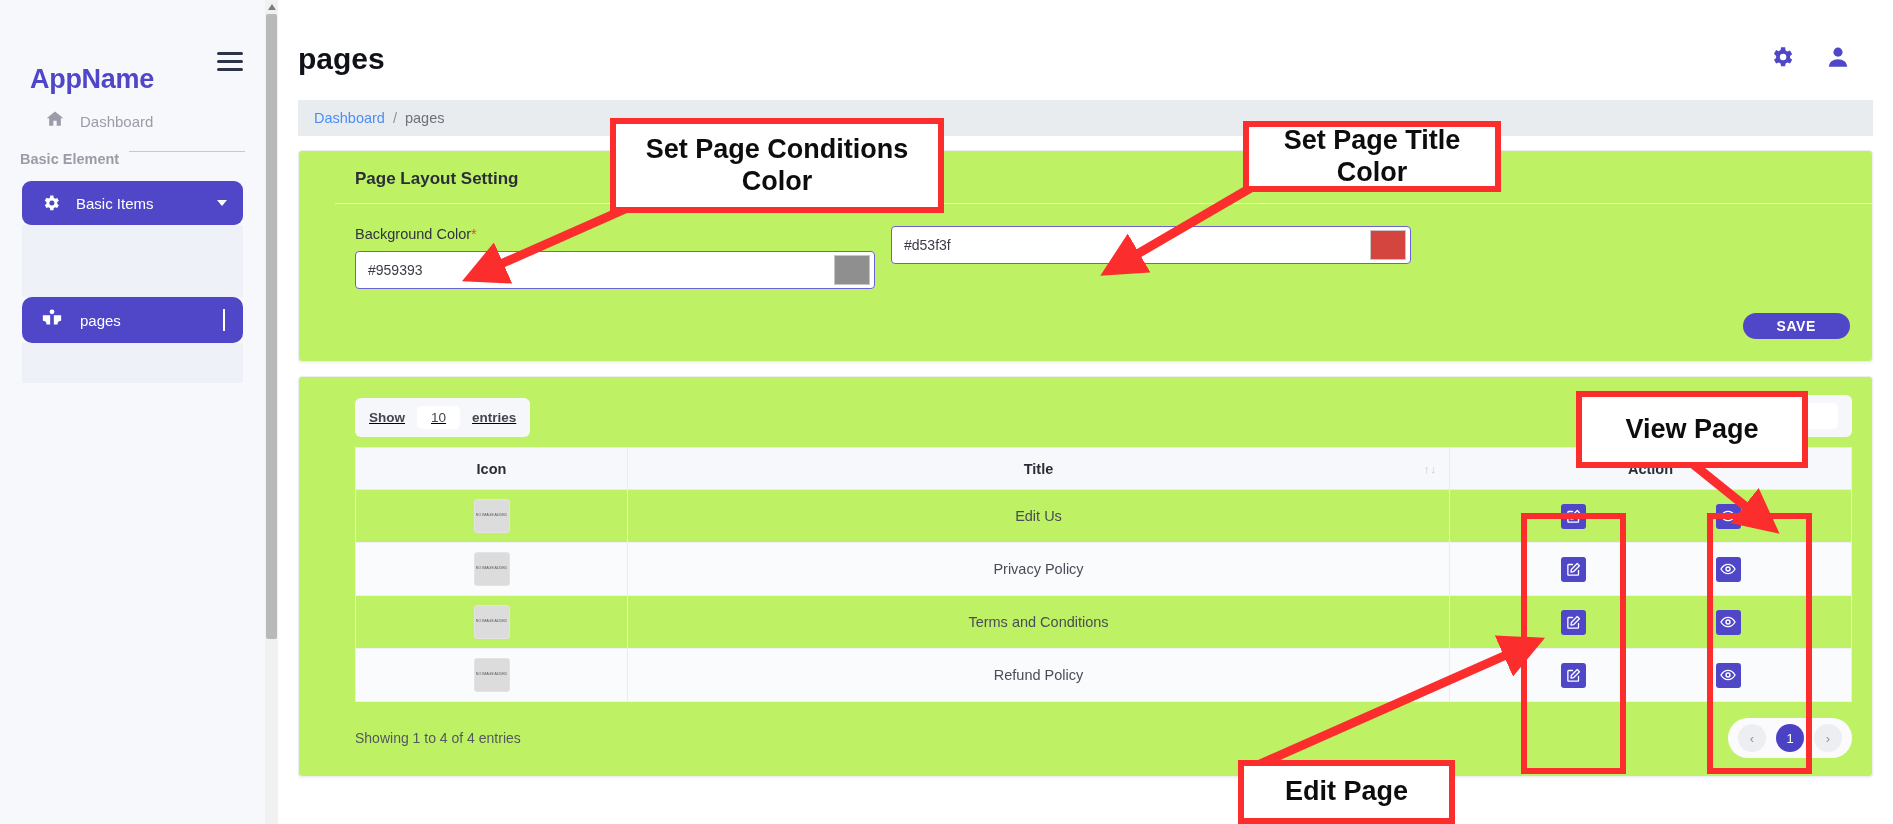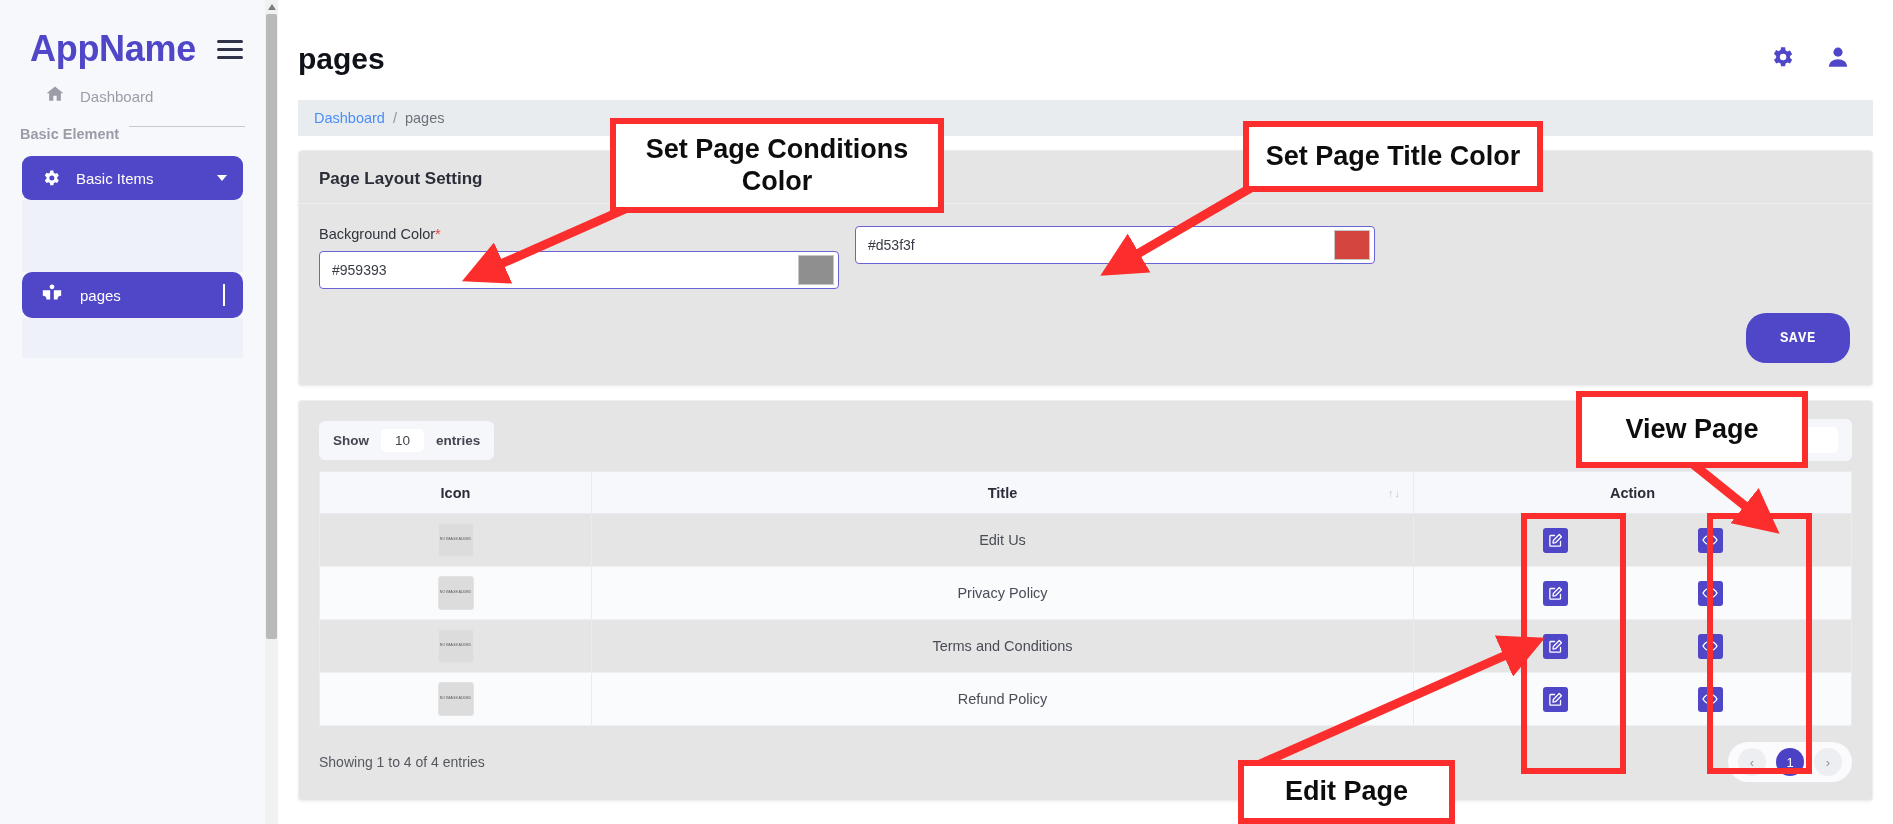--- a/index.html
+++ b/index.html
@@ -15,22 +15,23 @@
   #sidebar {
     position: absolute; left: 0; top: 0;
     width: 265px; height: 824px;
     background: #f7f8fc;
   }
   .brand-row {
     display: flex; align-items: center; justify-content: space-between;
     padding: 28px 22px 0 30px;
   }
   .brand {
-    font-size: 36px; font-weight: 700; color: #5046c8;
+    font-size: 27px; font-weight: 700; color: #5046c8;
     letter-spacing: -0.3px;
+    margin-top: 36px;
   }
   .burger { width: 26px; cursor: pointer; }
   .burger span {
     display: block; height: 3px; background: #2f3349;
     border-radius: 2px; margin: 5px 0;
   }
   .nav-dashboard {
     display: flex; align-items: center; gap: 14px;
     padding: 14px 0 0 44px;
   }
@@ -107,24 +108,25 @@
     background: #e9ecef; height: 36px;
     display: flex; align-items: center; padding: 0 16px;
     font-size: 14.5px;
   }
   .breadcrumb a { color: #4b8df8; text-decoration: none; }
   .breadcrumb .sep { color: #8d929b; margin: 0 8px; }
   .breadcrumb .cur { color: #6d717a; }
 
   .card {
     margin: 14px 20px 0 20px;
-    background: #e5e5e5;
+    background: #bef264;
     border: 1px solid #eceef2;
     border-radius: 4px;
     box-shadow: 0 1px 3px rgba(20,20,40,.06);
+    padding-left: 36px;
   }
   .card-head {
     padding: 18px 20px 14px 20px;
     font-size: 17px; font-weight: 700; color: #2b2d38;
     border-bottom: 1px solid #eceef2;
   }
   .form-row { display: flex; gap: 16px; padding: 22px 20px 6px 20px; }
   .field { flex: 1; max-width: 520px; }
   .field label {
     display:block; font-size: 14.5px; color: #31343d; margin-bottom: 9px;
@@ -139,29 +141,30 @@
   .color-input .val {
     flex: 1; padding-left: 12px; font-size: 14px; color: #3a3d46;
     background: transparent; border: 0; outline: none; height: 100%;
     font-family: "Liberation Sans", sans-serif;
   }
   .swatch { width: 36px; height: 30px; margin-right: 4px; border: 1px solid #c6c6c6; }
 
   .save-row { display:flex; justify-content:flex-end; padding: 18px 22px 22px 0; }
   .btn-save {
     background: #5046c8; color: #fff; border: 0; border-radius: 20px;
-    height: 50px; padding: 0 34px; font-size: 14px; font-weight: 700;
+    height: 26px; padding: 0 34px; font-size: 14px; font-weight: 700;
     letter-spacing: .6px; cursor: pointer;
-    font-family: Liberation Mono, monospace;
+    font-family: Liberation Sans, sans-serif;
   }
 
   
   .table-toolbar {
-    display:flex; align-items:center; justify-content: space-between;
+    display:flex; align-items:flex-end; justify-content: space-between;
     padding: 18px 20px 10px 20px;
+    text-decoration: underline;
   }
   .show-entries {
     background: #f6f7fb; border-radius: 6px;
     display:flex; align-items:center; gap: 12px;
     padding: 8px 14px; font-size: 13.5px; font-weight: 700; color: #43464f;
   }
   .show-entries .num {
     background: #fff; border-radius: 5px; padding: 4px 14px;
     font-weight: 400; color: #43464f;
   }
@@ -490,21 +493,21 @@
       </marker>
     </defs>
     <line x1="632" y1="206" x2="485" y2="271" stroke="#fc2d2d" stroke-width="9" marker-end="url(#ah)"></line>
     <line x1="1254" y1="186" x2="1122" y2="263" stroke="#fc2d2d" stroke-width="9" marker-end="url(#ah)"></line>
     <line x1="1668" y1="444" x2="1760" y2="518" stroke="#fc2d2d" stroke-width="9" marker-end="url(#ah)"></line>
     <line x1="1251" y1="768" x2="1522" y2="648" stroke="#fc2d2d" stroke-width="9" marker-end="url(#ah)"></line>
   </svg>
 
   <div class="anno-box" style="left:610px; top:118px; width:334px; height:95px; font-size:27px;">Set Page Conditions Color</div>
 
-  <div class="anno-box" style="left:1243px; top:121px; width:300px; height:71px; font-size:27px;">Set Page Title Color</div>
+  <div class="anno-box" style="left:1243px; top:121px; width:258px; height:71px; font-size:27px;">Set Page Title Color</div>
 
   <div class="anno-box" style="left:1576px; top:391px; width:232px; height:77px; font-size:27px;">View Page</div>
 
   <div class="anno-box" style="left:1198px; top:760px; width:217px; height:64px; font-size:27px;margin-left:40px;">Edit Page</div>
 
   <div class="anno-rect" style="left:1521px; top:513px; width:105px; height:261px;"></div>
 
   <div class="anno-rect" style="left:1707px; top:513px; width:105px; height:261px;"></div>
 
 </div>

